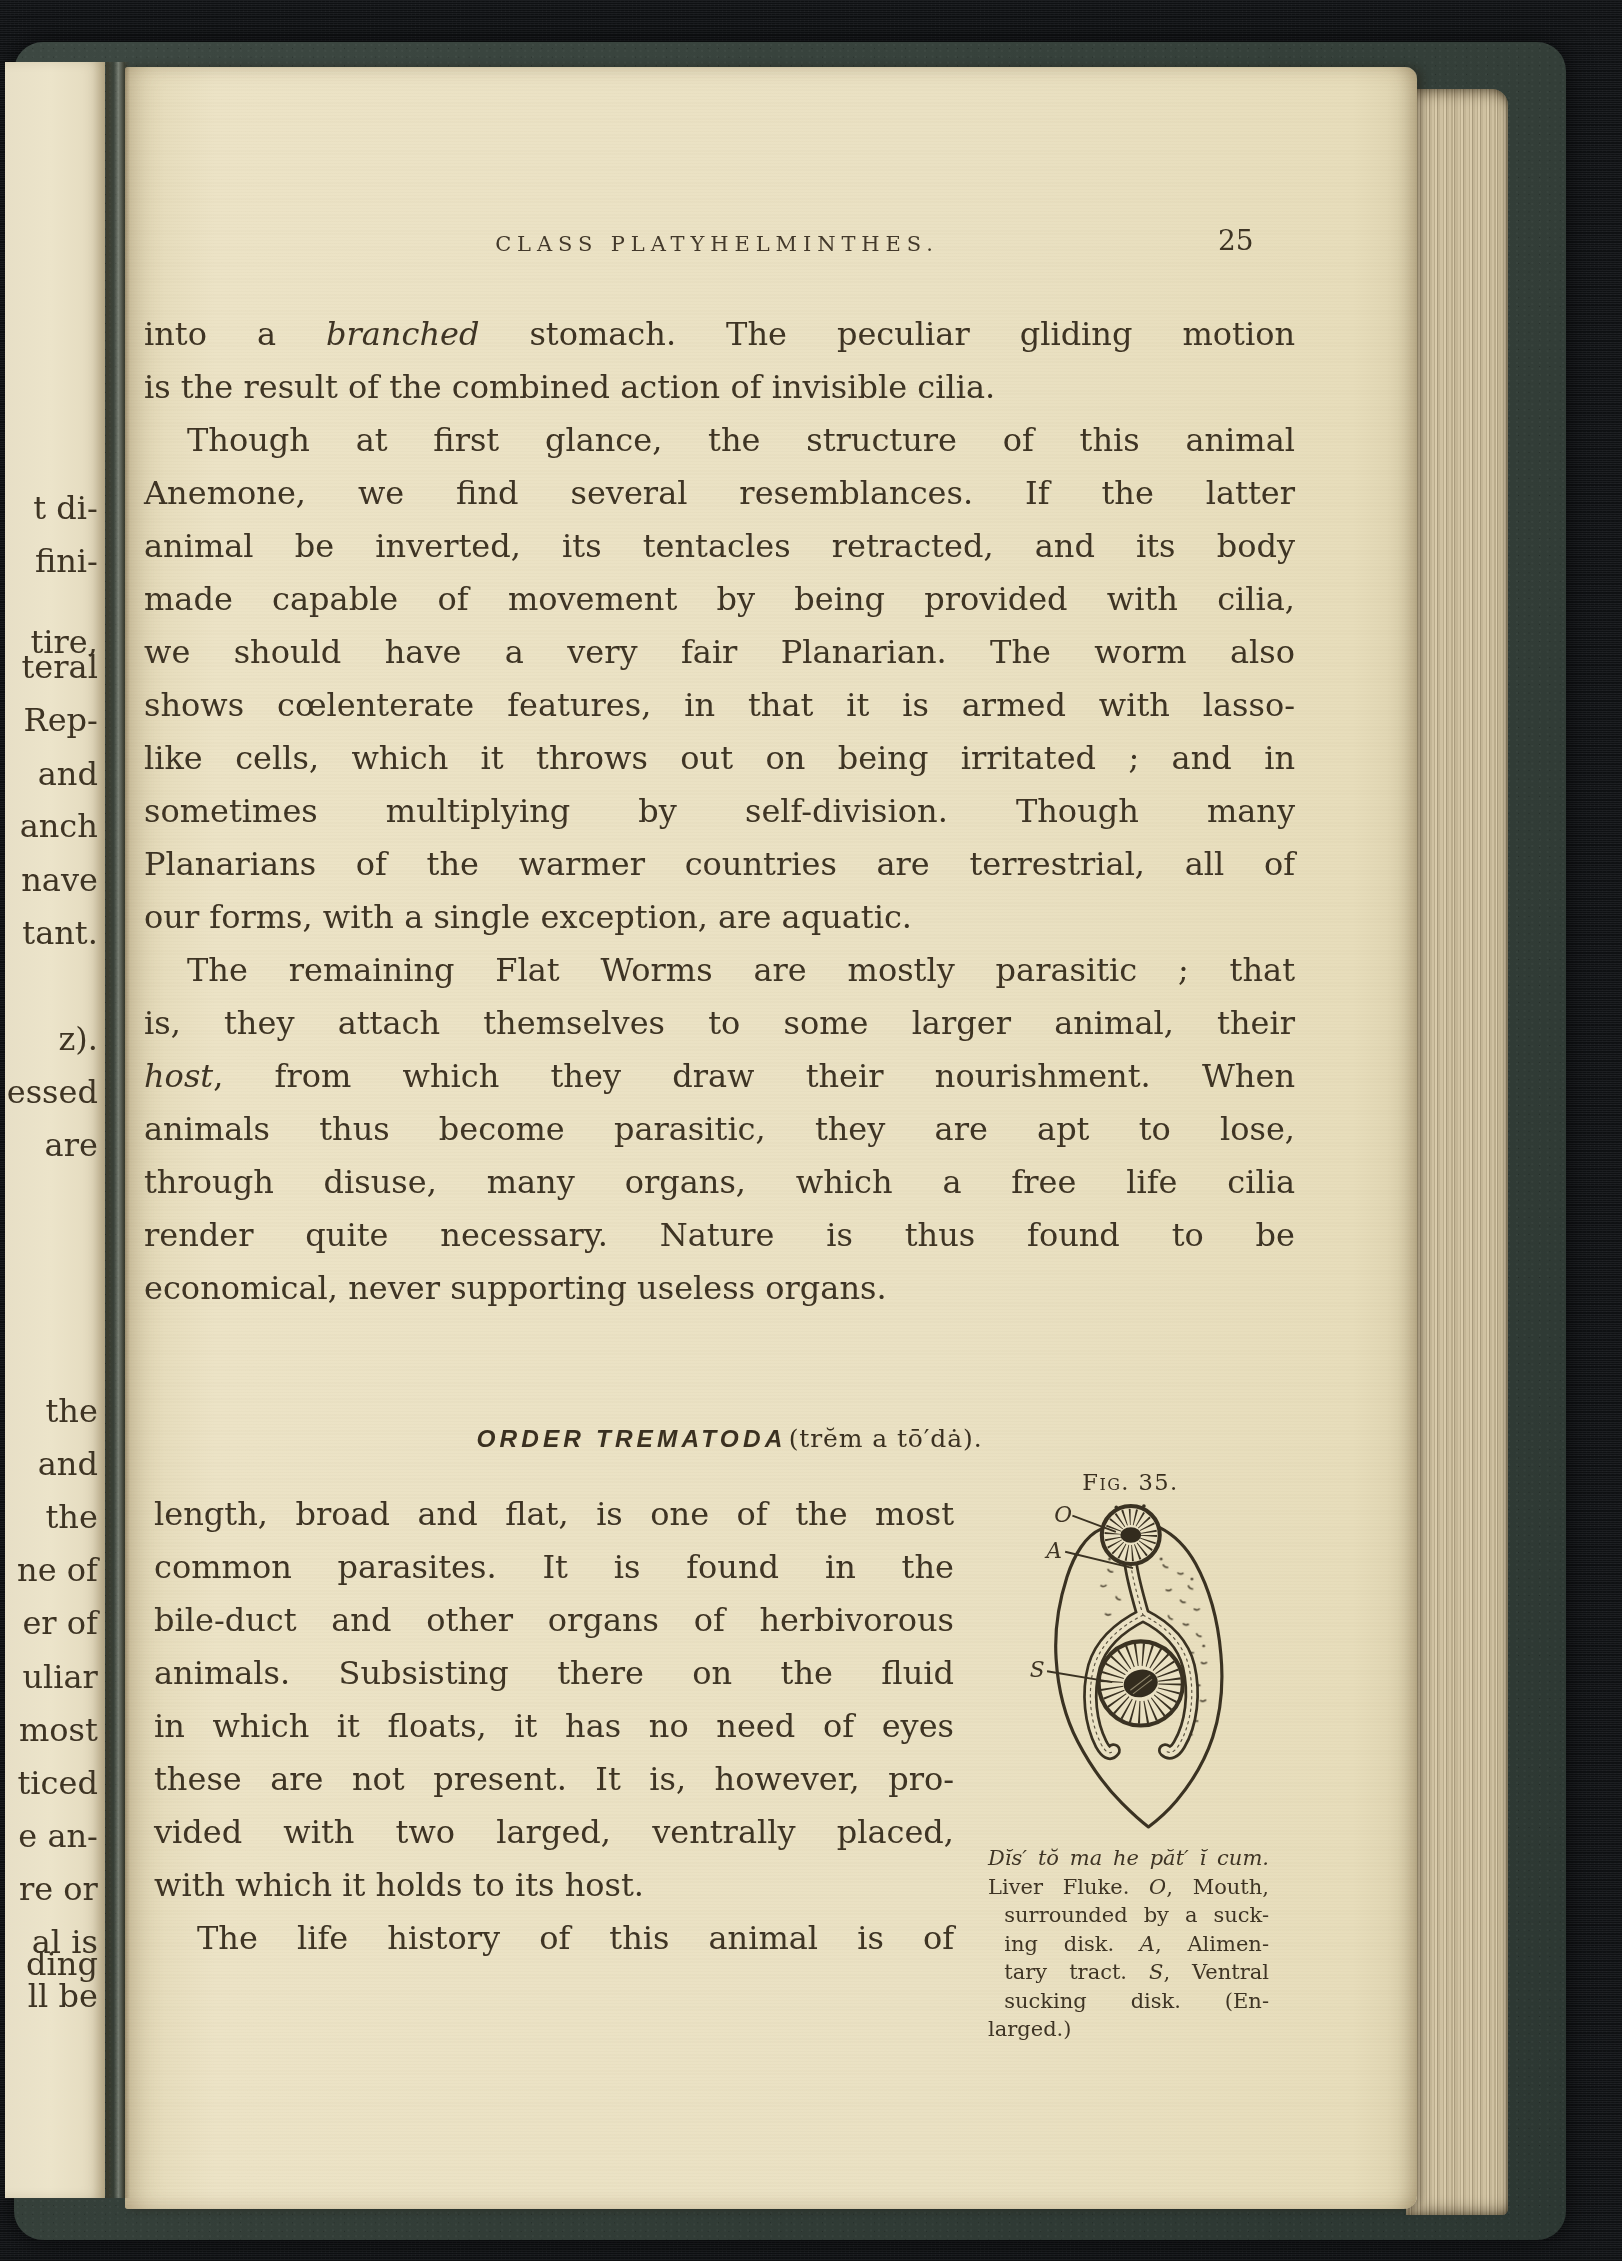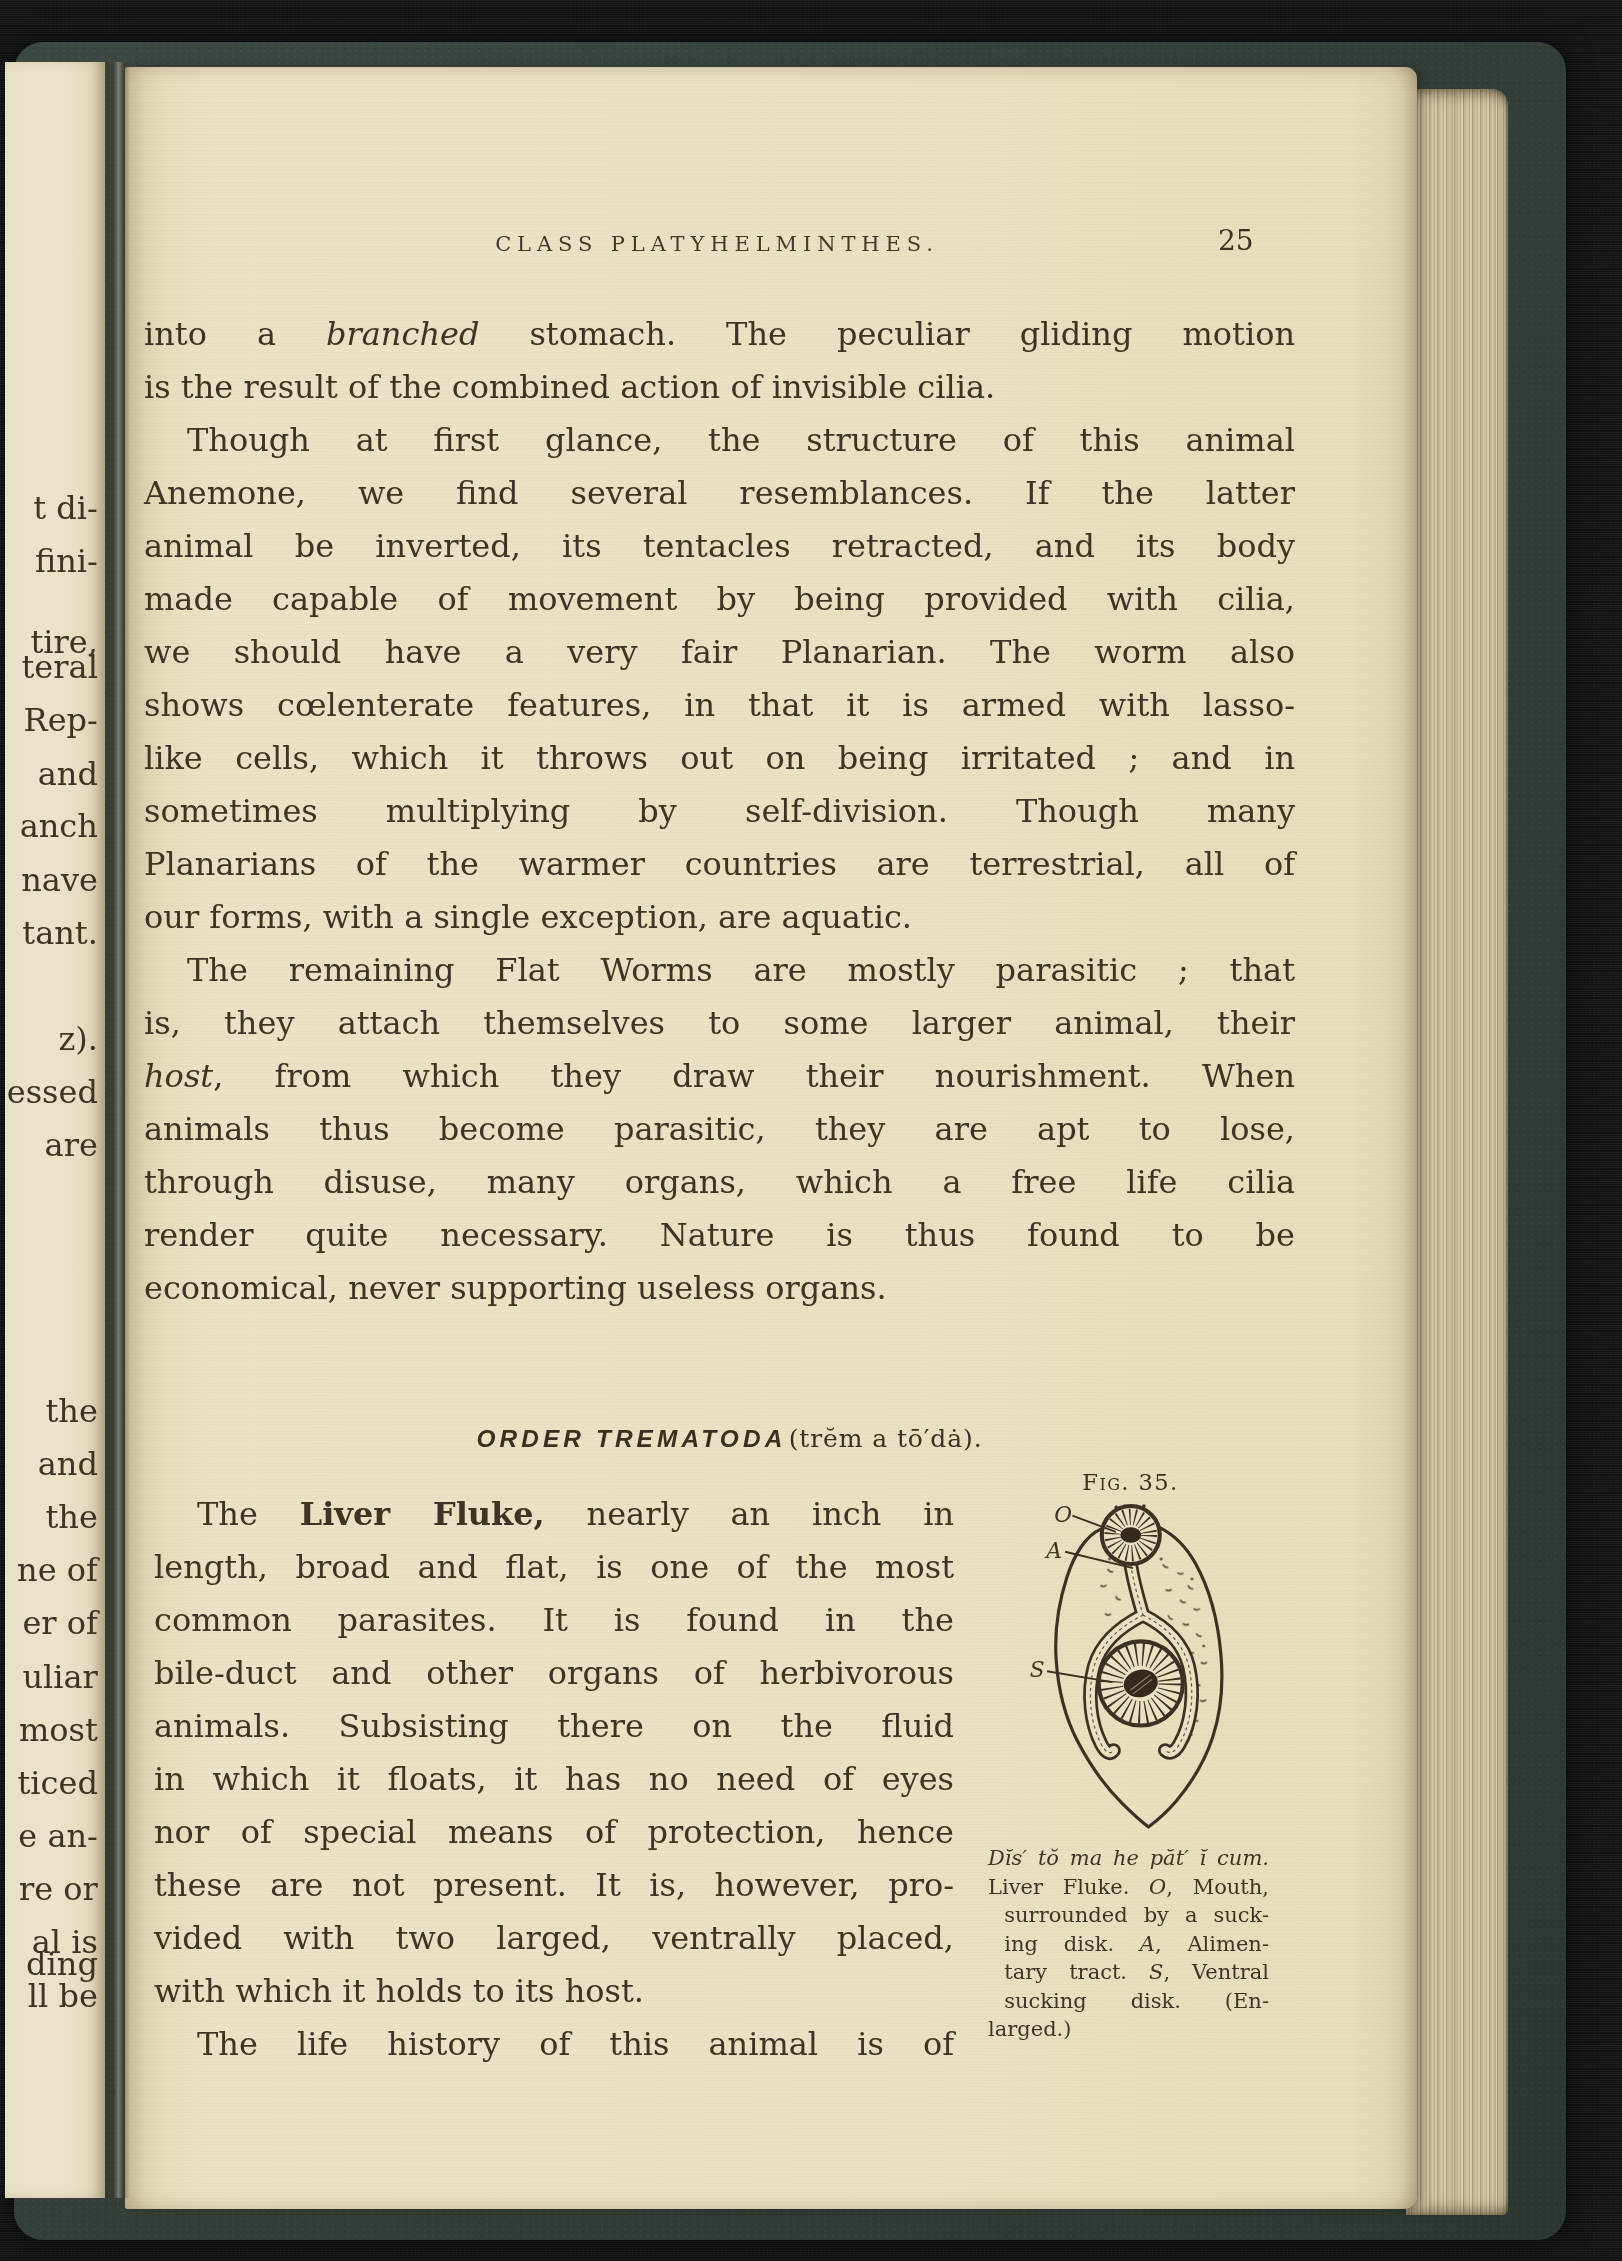--- a/index.html
+++ b/index.html
@@ -117,27 +117,25 @@
       <div class="line j"><span>render quite necessary.  Nature is thus found to be</span></div>
       <div class="line"><span>economical, never supporting useless organs.</span></div>
     </div>
 
   <div class="section-heading">
     <span class="ord">ORDER TREMATODA</span>
     <span class="pron"> <span>(trĕm a tō′dȧ).</span></span>
   </div>
 
   <div class="col" id="col-narrow">
-      <div class="line j ind"><span>The </span><span class="bd">Liver Fluke,</span><span> nearly an inch in</span></div>
       <div class="line j"><span>length, broad and flat, is one of the most</span></div>
       <div class="line j"><span>common parasites.  It is found in the</span></div>
       <div class="line j"><span>bile-duct and other organs of herbivorous</span></div>
       <div class="line j"><span>animals.  Subsisting there on the fluid</span></div>
       <div class="line j"><span>in which it floats, it has no need of eyes</span></div>
-      <div class="line j"><span>nor of special means of protection, hence</span></div>
       <div class="line j"><span>these are not present.  It is, however, pro-</span></div>
       <div class="line j"><span>vided with two larged, ventrally placed,</span></div>
       <div class="line"><span>with which it holds to its host.</span></div>
       <div class="line j ind"><span>The life history of this animal is of</span></div>
     </div>
 
   <div class="fig-label">Fig. 35.</div>
 
   <svg id="figure-svg" width="213" height="344" viewBox="0 0 470 760">
     <g fill="none" stroke="#3a3222" stroke-width="7" stroke-linejoin="round">

